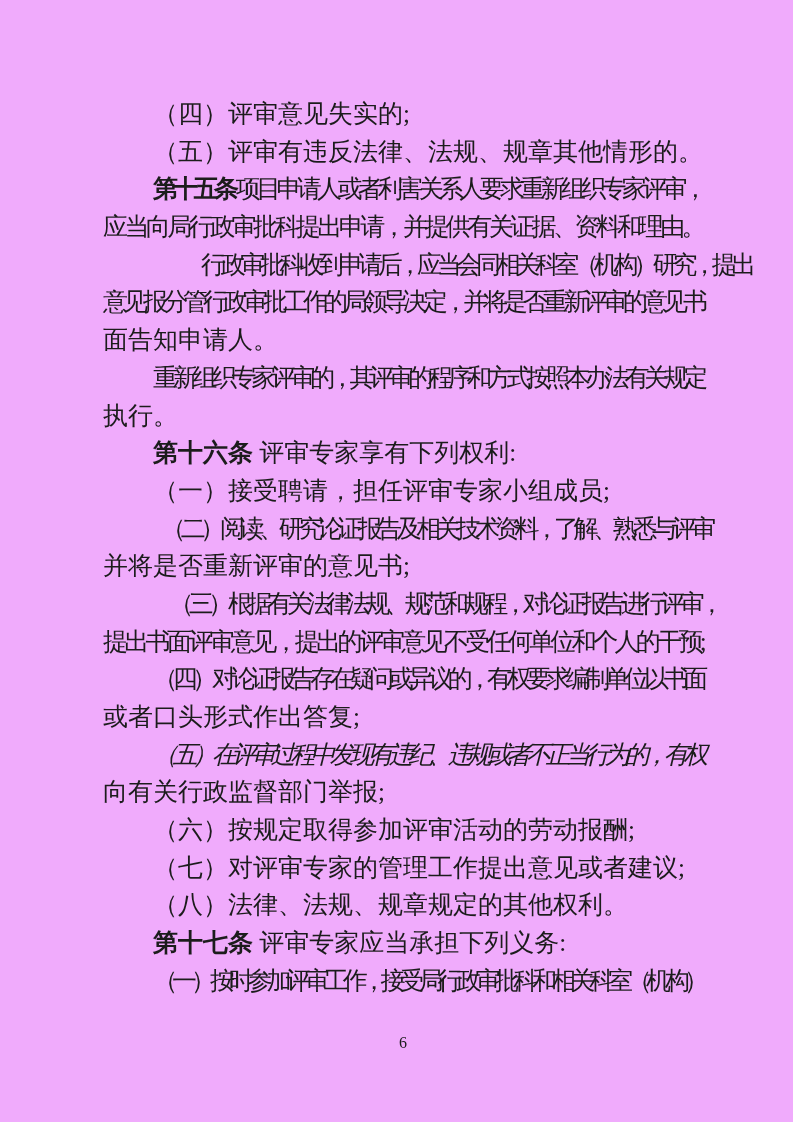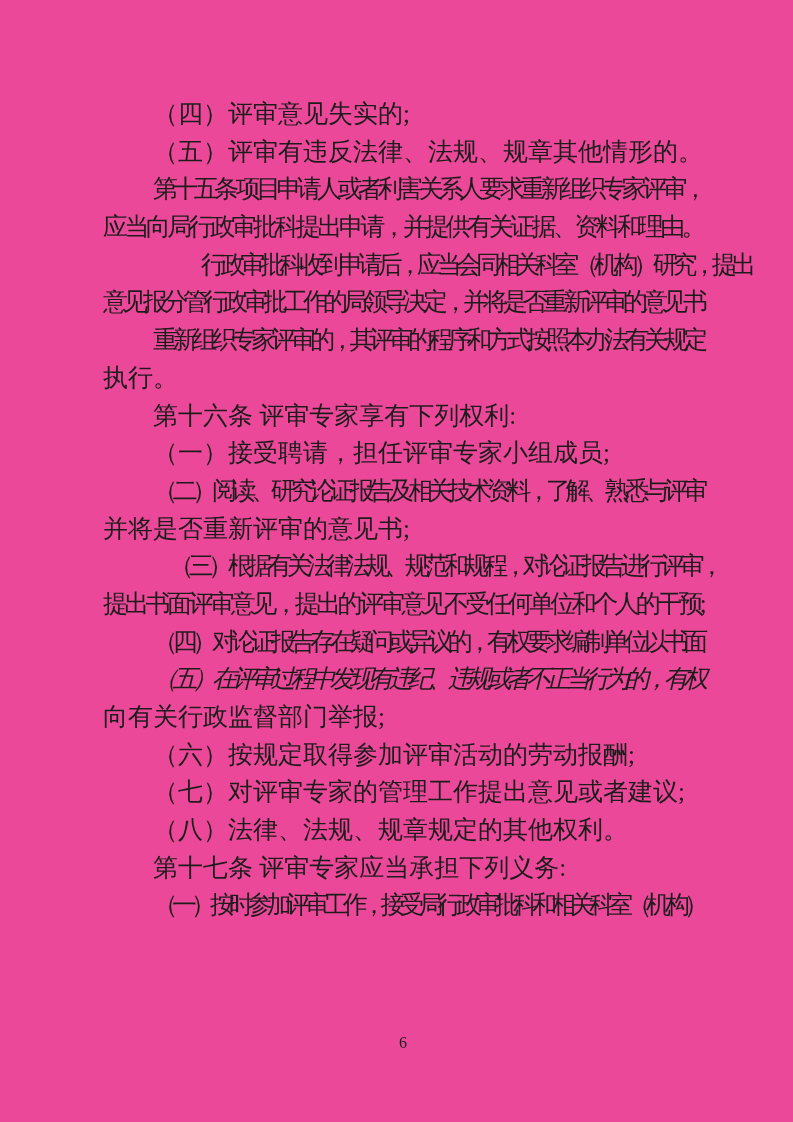--- a/index.html
+++ b/index.html
@@ -4,21 +4,21 @@
 <style>
   html, body {
     margin: 0;
     padding: 0;
     background: #ffffff;
   }
   .page {
     position: relative;
     width: 793px;
     height: 1122px;
-    background: #ec4899;
+    background: #f0abfc;
     overflow: hidden;
     font-family: "Liberation Serif", "DejaVu Serif", serif;
     color: #1c1c1c;
   }
   .content {
     position: absolute;
     left: 103px;
     top: 95px;
     width: 600px;
   }
@@ -30,21 +30,21 @@
     overflow: visible;
   }
   .line.indent {
     padding-left: 50px;
   }
   .seg-wrap {
     white-space: nowrap;
     display: inline-block;
   }
   .seg { font-weight: normal; }
-  .seg.bold { font-weight: normal; }
+  .seg.bold { font-weight: bold; }
   .footer {
     position: absolute;
     left: 103px;
     top: 1034px;
     width: 600px;
     text-align: center;
     font-size: 16px;
     color: #1c1c1c;
   }
 </style>
@@ -52,29 +52,31 @@
 <body>
 
 <div class="page">
   <div class="content">
       <div class="line indent"><span class="seg-wrap"><span class="seg">（四）评审意见失实的;</span></span></div>
       <div class="line indent"><span class="seg-wrap"><span class="seg">（五）评审有违反法律、法规、规章其他情形的。</span></span></div>
       <div class="line indent"><span class="seg-wrap" style="letter-spacing: -4.6875px;"><span class="seg bold">第十五条</span><span class="seg"> 项目申请人或者利害关系人要求重新组织专家评审，</span></span></div>
       <div class="line"><span class="seg-wrap" style="letter-spacing: -3.57143px;"><span class="seg">应当向局行政审批科提出申请，并提供有关证据、资料和理由。</span></span></div>
       <div class="line indent"><span class="seg-wrap" style="letter-spacing: -5.35714px; margin-left: 48px;"><span class="seg">行政审批科收到申请后，应当会同相关科室（机构）研究，提出</span></span></div>
       <div class="line"><span class="seg-wrap" style="letter-spacing: -5px;"><span class="seg">意见报分管行政审批工作的局领导决定，并将是否重新评审的意见书</span></span></div>
+      <div class="line"><span class="seg-wrap"><span class="seg">面告知申请人。</span></span></div>
       <div class="line indent"><span class="seg-wrap" style="letter-spacing: -5.35714px;"><span class="seg">重新组织专家评审的，其评审的程序和方式按照本办法有关规定</span></span></div>
       <div class="line"><span class="seg-wrap"><span class="seg">执行。</span></span></div>
       <div class="line indent"><span class="seg-wrap"><span class="seg bold">第十六条</span><span class="seg"> 评审专家享有下列权利:</span></span></div>
       <div class="line indent"><span class="seg-wrap"><span class="seg">（一）接受聘请，担任评审专家小组成员;</span></span></div>
-      <div class="line indent"><span class="seg-wrap" style="letter-spacing: -5.35714px;"><span class="seg">（二）阅读、研究论证报告及相关技术资料，了解、熟悉与评审</span></span></div>
+      <div class="line indent"><span class="seg-wrap" style="letter-spacing: -5.35714px; margin-left: 8px;"><span class="seg">（二）阅读、研究论证报告及相关技术资料，了解、熟悉与评审</span></span></div>
       <div class="line"><span class="seg-wrap"><span class="seg">并将是否重新评审的意见书;</span></span></div>
       <div class="line indent"><span class="seg-wrap" style="letter-spacing: -5.35714px; margin-left: 16px;"><span class="seg">（三）根据有关法律法规、规范和规程，对论证报告进行评审，</span></span></div>
       <div class="line"><span class="seg-wrap" style="letter-spacing: -3.68804px;"><span class="seg">提出书面评审意见，提出的评审意见不受任何单位和个人的干预;</span></span></div>
       <div class="line indent"><span class="seg-wrap" style="letter-spacing: -5.35714px;"><span class="seg">（四）对论证报告存在疑问或异议的，有权要求编制单位以书面</span></span></div>
+      <div class="line"><span class="seg-wrap"><span class="seg">或者口头形式作出答复;</span></span></div>
       <div class="line indent"><span class="seg-wrap" style="letter-spacing: -5.35714px; font-style: italic;"><span class="seg">（五）在评审过程中发现有违纪、违规或者不正当行为的，有权</span></span></div>
       <div class="line"><span class="seg-wrap"><span class="seg">向有关行政监督部门举报;</span></span></div>
       <div class="line indent"><span class="seg-wrap"><span class="seg">（六）按规定取得参加评审活动的劳动报酬;</span></span></div>
       <div class="line indent"><span class="seg-wrap"><span class="seg">（七）对评审专家的管理工作提出意见或者建议;</span></span></div>
       <div class="line indent"><span class="seg-wrap"><span class="seg">（八）法律、法规、规章规定的其他权利。</span></span></div>
       <div class="line indent"><span class="seg-wrap"><span class="seg bold">第十七条</span><span class="seg"> 评审专家应当承担下列义务:</span></span></div>
       <div class="line indent"><span class="seg-wrap" style="letter-spacing: -6.03448px;"><span class="seg">（一）按时参加评审工作，接受局行政审批科和相关科室（机构）</span></span></div>
     </div>
   <div class="footer">6</div>
 </div>

